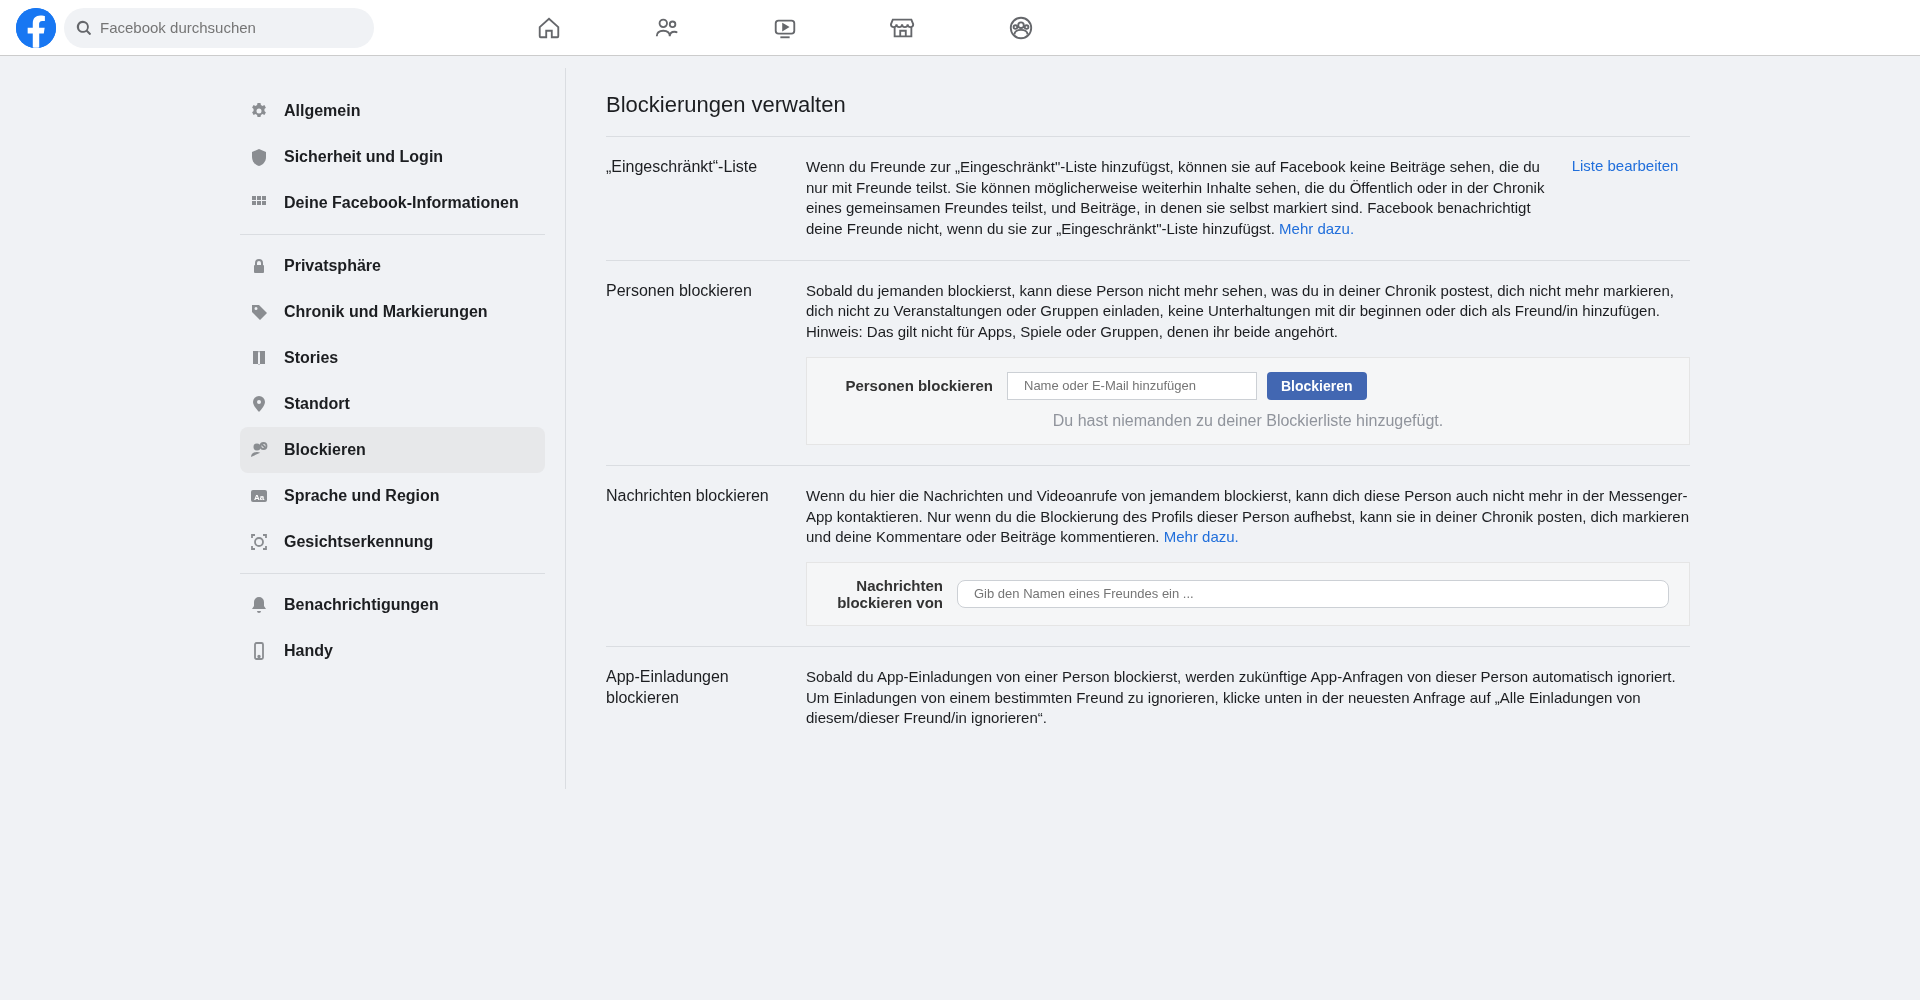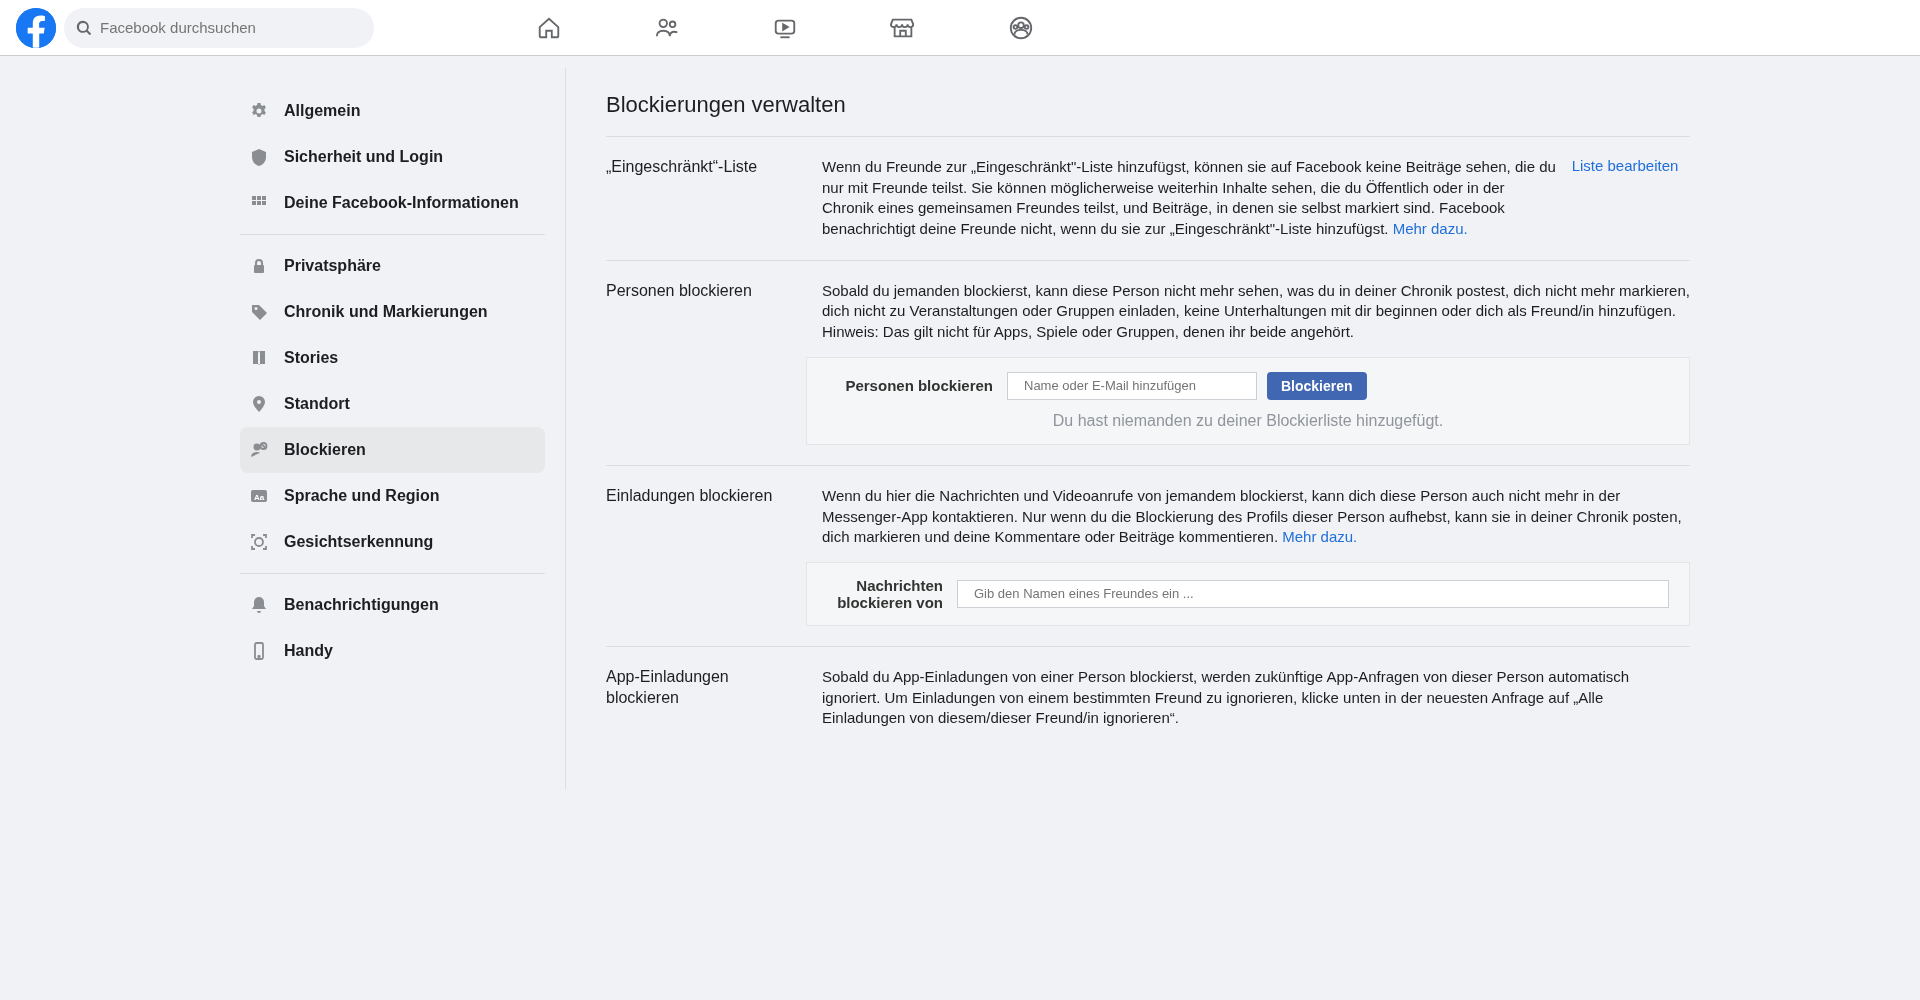--- a/index.html
+++ b/index.html
@@ -25,30 +25,30 @@
 .side-icon svg { width: 20px; height: 20px; }
 .side-label { font-size: 16px; font-weight: 600; color: #1c1e21; }
 
 .main { flex: 1; border-left: 1px solid #dadde1; padding: 24px 20px 40px 40px; min-width: 0; }
 .main h2 { font-size: 22px; font-weight: 400; padding-bottom: 18px; border-bottom: 1px solid #dadde1; }
 
 .section { display: flex; padding: 20px 0; border-bottom: 1px solid #dadde1; }
 .section:last-child { border-bottom: none; }
 .sec-title { width: 200px; flex-shrink: 0; font-size: 16px; font-weight: 400; color: #1c1e21; padding-right: 12px; line-height: 1.3; }
 .sec-body { flex: 1; min-width: 0; }
-.sec-desc { font-size: 15px; color: #1c1e21; line-height: 1.38; margin-left: 16px; }
+.sec-desc { font-size: 15px; color: #1c1e21; line-height: 1.38; }
 .sec-desc a { color: #216fdb; text-decoration: none; }
 .sec-action { width: 130px; flex-shrink: 0; text-align: center; }
 .sec-action a { color: #216fdb; font-size: 15px; text-decoration: none; }
 
 .input-panel { margin-top: 14px; background: #f5f6f7; border: 1px solid #e5e5e5; padding: 14px 20px; }
 .panel-row { display: flex; align-items: center; gap: 10px; }
 .panel-label { width: 170px; text-align: right; font-size: 15px; font-weight: 700; color: #333; padding-right: 4px; }
 .panel-input { flex: 0 0 250px; border: 1px solid #ccd0d5; background: #fff; height: 28px; padding: 0 16px; font-size: 13px; color: #1c1e21; }
-.panel-input.wide { flex: 1; }
+.panel-input.wide { flex: 1; border-radius: 8px; }
 .btn-primary { background: #4267b2; color: #fff; border: none; border-radius: 4px; padding: 6px 14px; font-size: 14px; font-weight: 700; cursor: pointer; }
 .panel-note { text-align: center; color: #90949c; font-size: 16px; margin-top: 12px; }
 </style>
 </head>
 <body>
 
 <div class="topbar">
   <div class="fb-logo">
     <svg viewBox="0 0 36 36" fill="currentColor">
         <circle cx="18" cy="18" r="18" fill="#1877f2"></circle>
@@ -234,21 +234,21 @@
             <div class="panel-label">Personen blockieren</div>
             <input class="panel-input" type="text" placeholder="Name oder E-Mail hinzufügen" style="">
             <button class="btn-primary">Blockieren</button>
           </div>
           <div class="panel-note">Du hast niemanden zu deiner Blockierliste hinzugefügt.</div>
         </div>
       </div>
     </div>
 
     <div class="section">
-      <div class="sec-title">Einladungen blockieren</div>
+      <div class="sec-title">Nachrichten blockieren</div>
       <div class="sec-body">
         <div class="sec-desc"><span>Wenn du hier die Nachrichten und Videoanrufe von jemandem blockierst, kann dich diese Person auch nicht mehr in der Messenger-App kontaktieren. Nur wenn du die Blockierung des Profils dieser Person aufhebst, kann sie in deiner Chronik posten, dich markieren und deine Kommentare oder Beiträge kommentieren. </span><a href="#">Mehr dazu.</a></div>
         <div class="input-panel">
           <div class="panel-row">
             <div class="panel-label" style="width:120px">Nachrichten blockieren von</div>
             <input class="panel-input wide" type="text" placeholder="Gib den Namen eines Freundes ein ..." style="">
           </div>
         </div>
       </div>
     </div>

